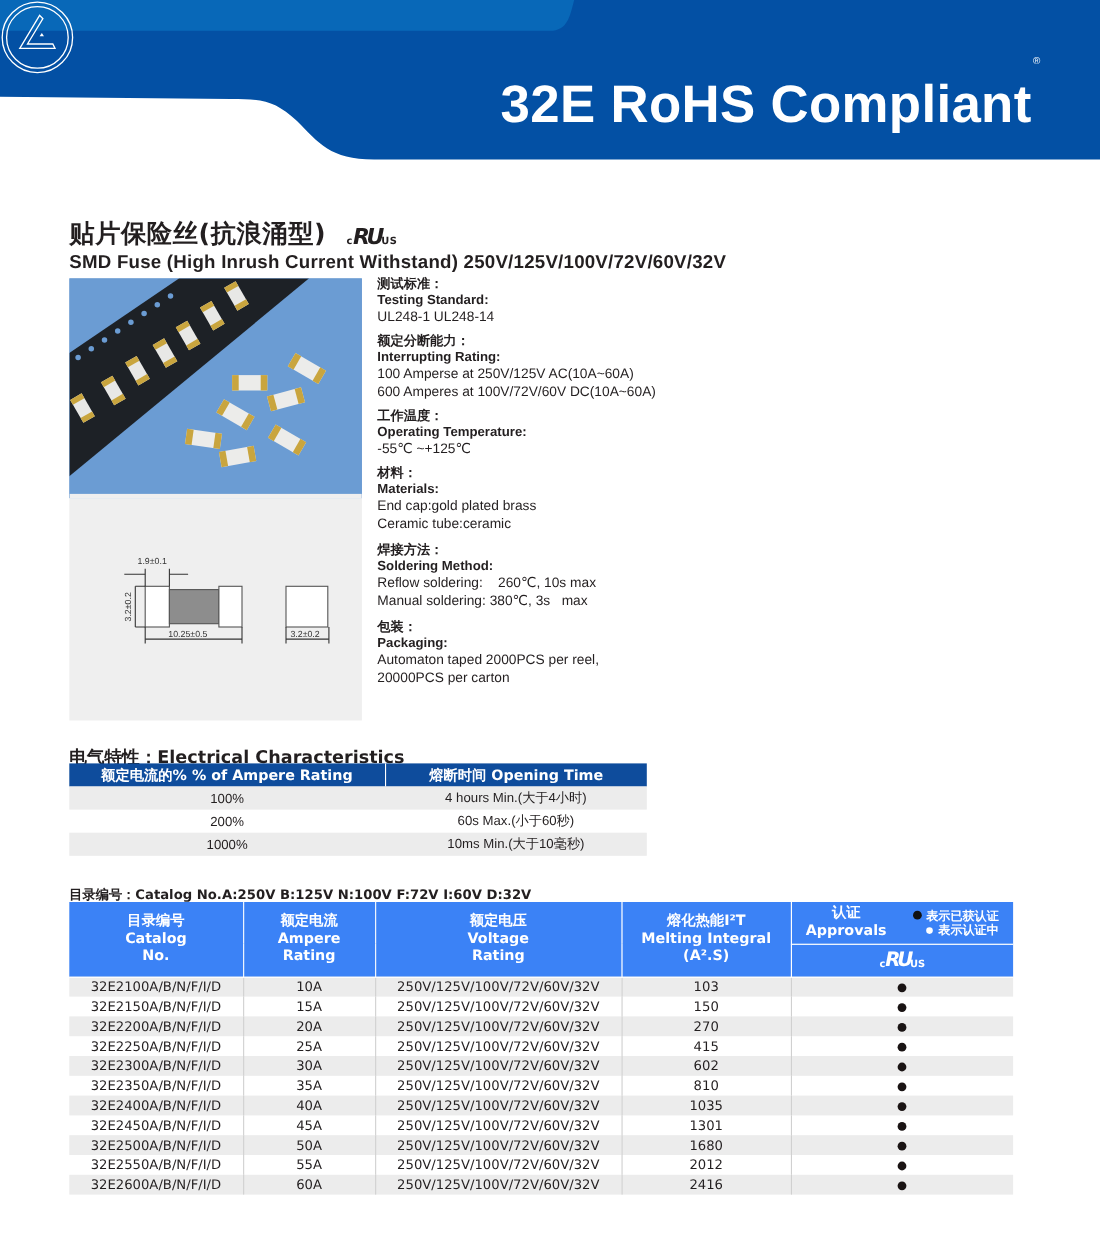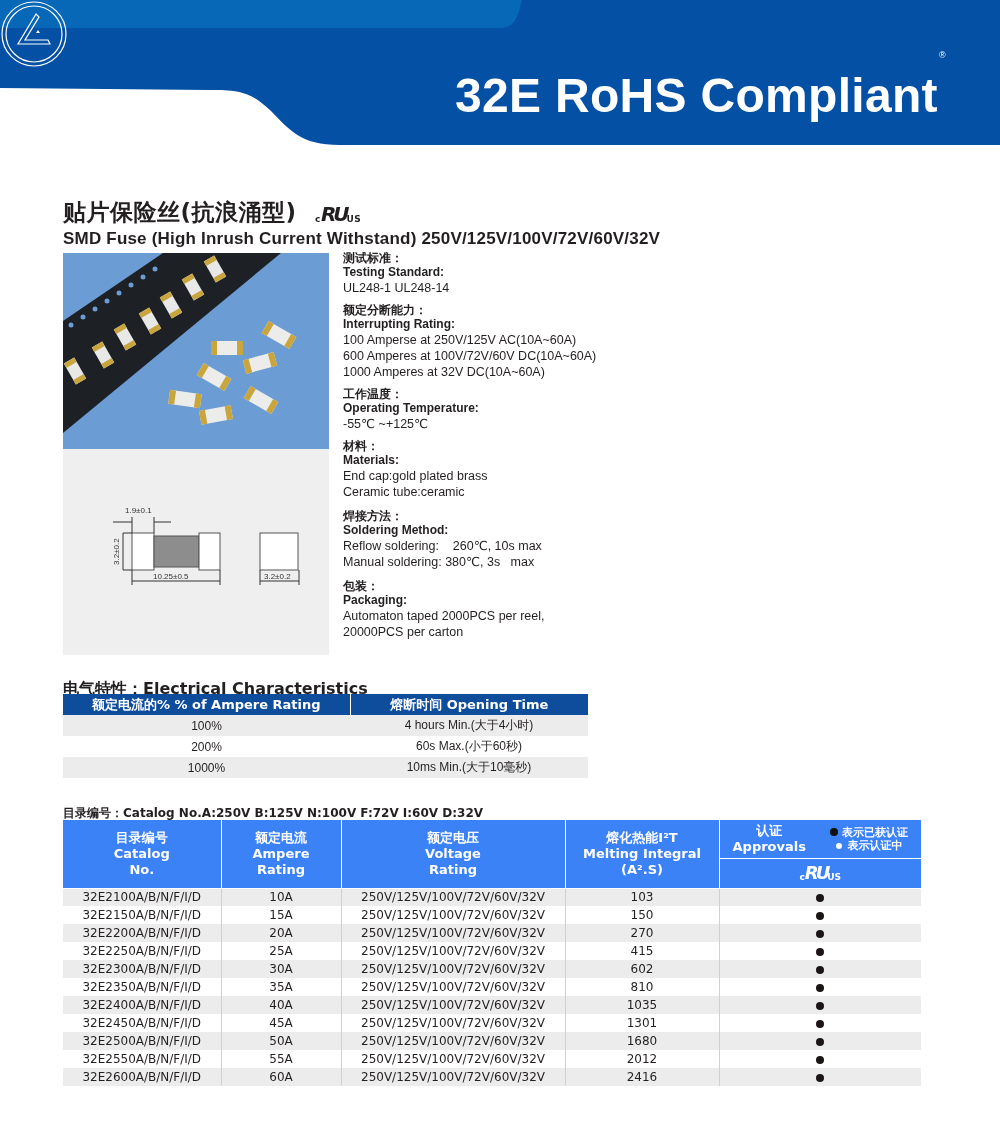--- a/index.html
+++ b/index.html
@@ -62,21 +62,21 @@
     .cat-table th.first { border-left: none; }
     .cat-table th.last { border-right: none; }
     .cat-table td {
       font-size: 12px; text-align: center; height: 18px; border-right: 1px solid #d0d0d0;
       font-family: "DejaVu Sans", sans-serif;
     }
     .cat-table td:last-child { border-right: none; }
     .cat-table tbody tr:nth-child(odd) td { background: #ececec; }
     .dot { display: inline-block; width: 8px; height: 8px; border-radius: 50%; background: #1a1414; vertical-align: middle; }
     .appr-head { display: flex; align-items: center; justify-content: center; gap: 24px; padding: 2px 0; }
-    .legend { font-size: 11px; line-height: 13px; text-align: center; }
+    .legend { font-size: 11px; line-height: 13px; text-align: right; }
     .legend .d1 { display: inline-block; width: 8px; height: 8px; border-radius: 50%; background: #111; margin-right: 4px; }
     .legend .d2 { display: inline-block; width: 6px; height: 6px; border-radius: 50%; background: #fff; margin: 0 5px 0 1px; }
   </style>
 </head>
 <body>
 
 <div class="banner">
   <svg width="1000" height="148" viewBox="0 0 1000 148">
     <path d="M0 0 H1000 V145 H340 C300 145 290 130 270 110 C250 92 240 90 210 90 L0 88 Z" fill="#0350a4"></path>
     <path d="M0 0 H522 C518 15 516 28 500 28 H0 Z" fill="#0868b8"></path>
@@ -230,21 +230,20 @@
   <div class="spec-block">
     <div class="spec-cn">测试标准：</div>
     <div class="spec-en">Testing Standard:</div>
     <div class="spec-val">UL248-1  UL248-14</div>
   </div>
   <div class="spec-block">
     <div class="spec-cn">额定分断能力：</div>
     <div class="spec-en">Interrupting  Rating:</div>
     <div class="spec-val">100 Amperse at 250V/125V AC(10A~60A)</div>
     <div class="spec-val">600 Amperes at 100V/72V/60V DC(10A~60A)</div>
-    <div class="spec-val">1000 Amperes at 32V DC(10A~60A)</div>
   </div>
   <div class="spec-block">
     <div class="spec-cn">工作温度：</div>
     <div class="spec-en">Operating  Temperature:</div>
     <div class="spec-val">-55℃ ~+125℃</div>
   </div>
   <div class="spec-block" style="">
     <div class="spec-cn">材料：</div>
     <div class="spec-en">Materials:</div>
     <div class="spec-val">End cap:gold plated brass</div>

